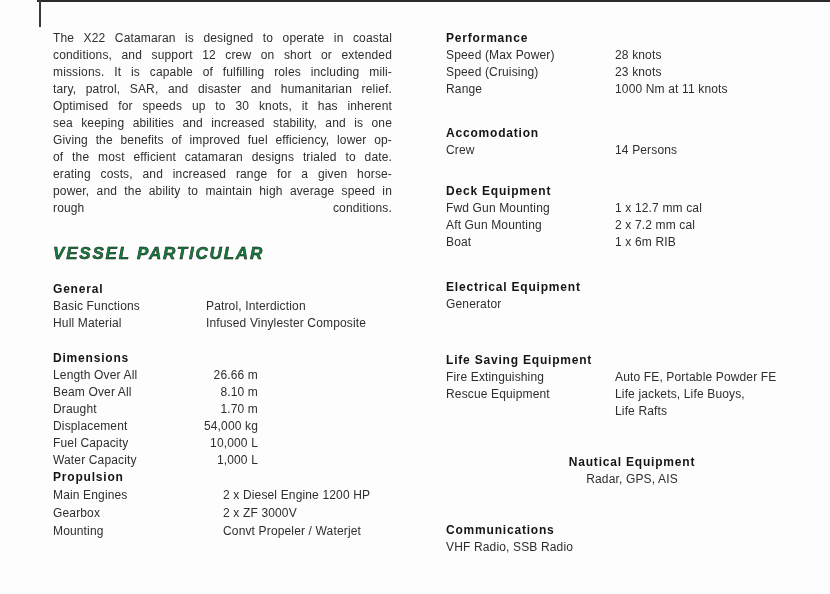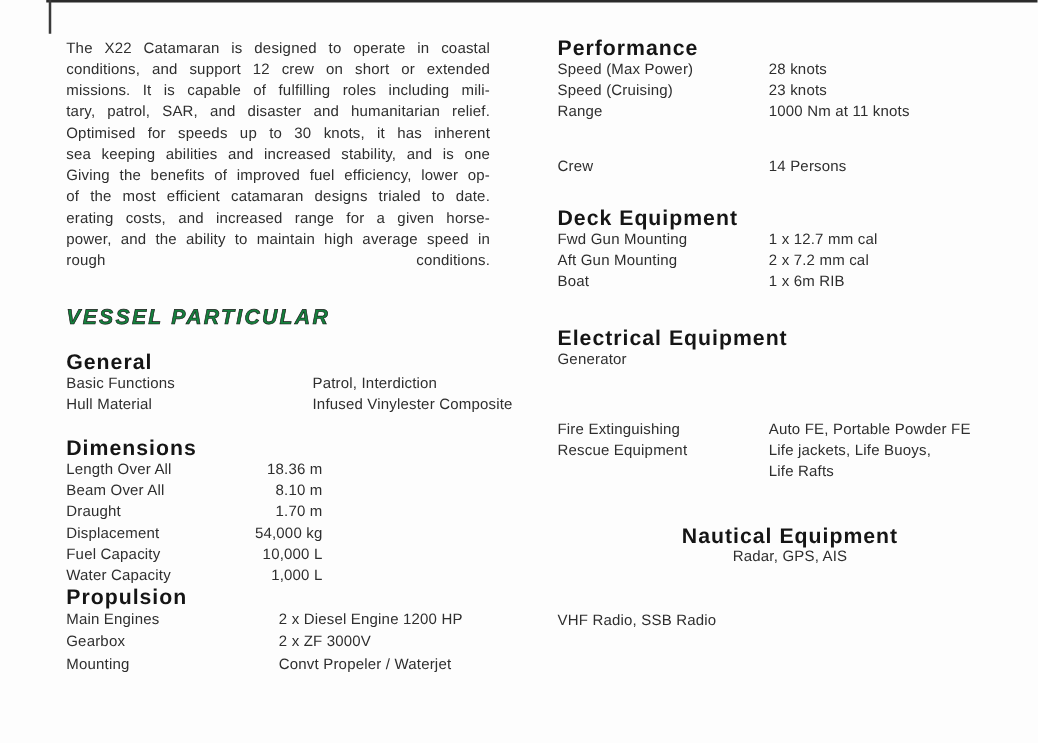--- a/index.html
+++ b/index.html
@@ -17,23 +17,23 @@
   .intro{line-height:17px;}
   .jline{text-align:justify;text-align-last:justify;}
   .jline-last{text-align:left;}
   .vp-title{
     margin-top:26px;height:22px;line-height:22px;
     font-size:17px;font-weight:bold;font-style:italic;
     letter-spacing:1.8px;color:#15803d;-webkit-text-stroke:0.5px #121212;
     white-space:nowrap;
   }
   .sec{line-height:17px;}
-  .sec-h{font-weight:bold;font-size:17px;letter-spacing:0.8px;color:#151515;line-height:17px;}
+  .sec-h{font-weight:bold;font-size:12px;letter-spacing:0.8px;color:#151515;line-height:17px;}
   .row{display:grid;line-height:17px;}
-  .g-general .row{grid-template-columns:153px 1fr;gap:44px;}
+  .g-general .row{grid-template-columns:153px 1fr;}
   .g-dims   .row{grid-template-columns:110px 95px;}
   .g-dims   .val{text-align:right;}
   .g-prop   .row{grid-template-columns:170px 1fr;line-height:18px;}
   .g-prop{line-height:18px;}
   .col-right .row{grid-template-columns:169px 1fr;}
   .m-vpgap{margin-top:16px;}
   .m-dims{margin-top:18px;}
   .m-prop{}
   .m-accom{margin-top:27px;}
   .m-deck{margin-top:24px;}
@@ -76,21 +76,21 @@
     <div class="row">
       <span class="lbl">Hull Material</span>
       <span class="val">Infused Vinylester Composite</span>
     </div>
   </div>
 
   <div class="sec g-dims m-dims">
     <div class="sec-h">Dimensions</div>
     <div class="row">
       <span class="lbl">Length Over All</span>
-      <span class="val">18.36 m</span>
+      <span class="val">26.66 m</span>
     </div>
     <div class="row">
       <span class="lbl">Beam Over All</span>
       <span class="val">8.10 m</span>
     </div>
     <div class="row">
       <span class="lbl">Draught</span>
       <span class="val">1.70 m</span>
     </div>
     <div class="row">
@@ -137,20 +137,21 @@
       <span class="lbl">Speed (Cruising)</span>
       <span class="val">23 knots</span>
     </div>
     <div class="row">
       <span class="lbl">Range</span>
       <span class="val">1000 Nm at 11 knots</span>
     </div>
   </div>
 
   <div class="sec m-accom">
+    <div class="sec-h">Accomodation</div>
     <div class="row">
       <span class="lbl">Crew</span>
       <span class="val">14 Persons</span>
     </div>
   </div>
 
   <div class="sec m-deck">
     <div class="sec-h">Deck Equipment</div>
     <div class="row">
       <span class="lbl">Fwd Gun Mounting</span>
@@ -167,36 +168,38 @@
   </div>
 
   <div class="sec m-elec">
     <div class="sec-h">Electrical Equipment</div>
     <div class="row">
       <span class="lbl">Generator</span>
     </div>
   </div>
 
   <div class="sec m-life">
+    <div class="sec-h">Life Saving Equipment</div>
     <div class="row">
       <span class="lbl">Fire Extinguishing</span>
       <span class="val">Auto FE, Portable Powder FE</span>
     </div>
     <div class="row">
       <span class="lbl">Rescue Equipment</span>
       <span class="val">Life jackets, Life Buoys,</span>
     </div>
     <div class="row">
       <span class="lbl"></span>
       <span class="val">Life Rafts</span>
     </div>
   </div>
 
   <div class="sec m-naut">
     <div class="sec-h">Nautical Equipment</div>
     <div class="plain">Radar, GPS, AIS</div>
   </div>
 
   <div class="sec m-comm">
+    <div class="sec-h">Communications</div>
     <div class="plain">VHF Radio, SSB Radio</div>
   </div>
 
 </div>
 
 </body></html>

